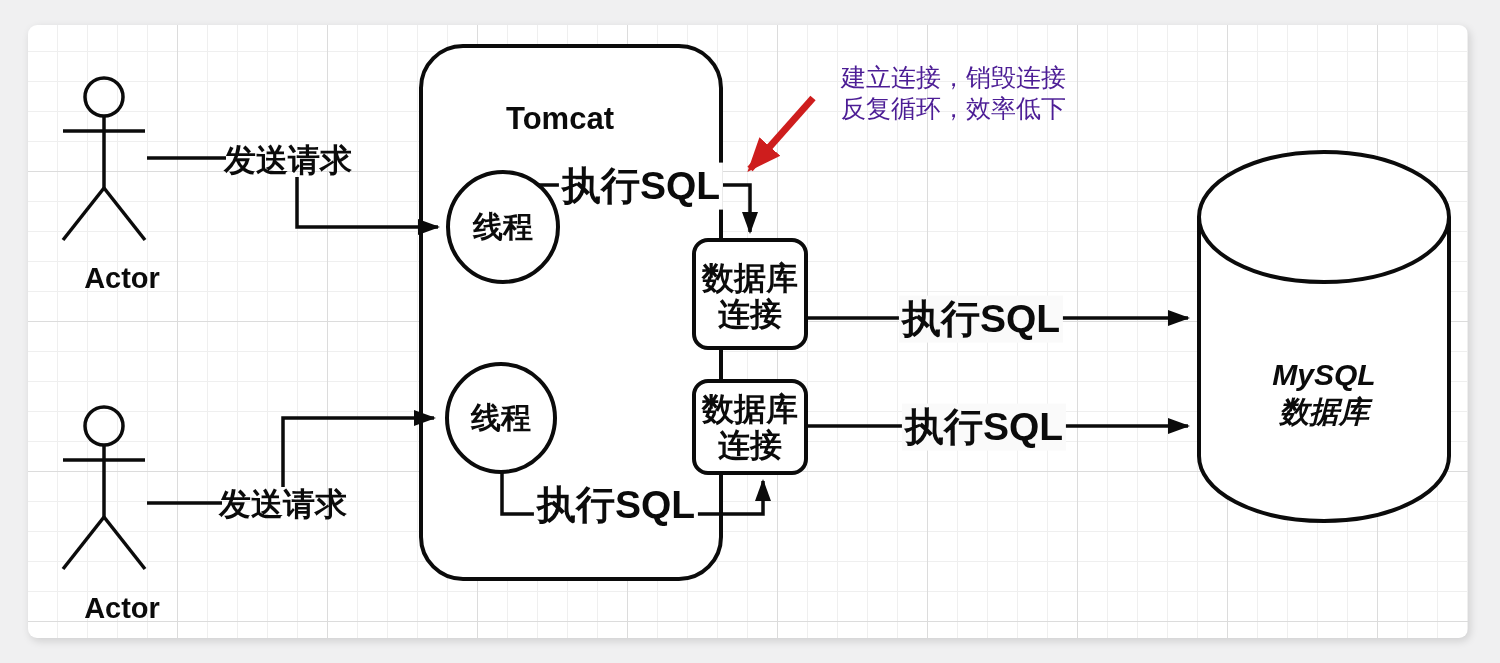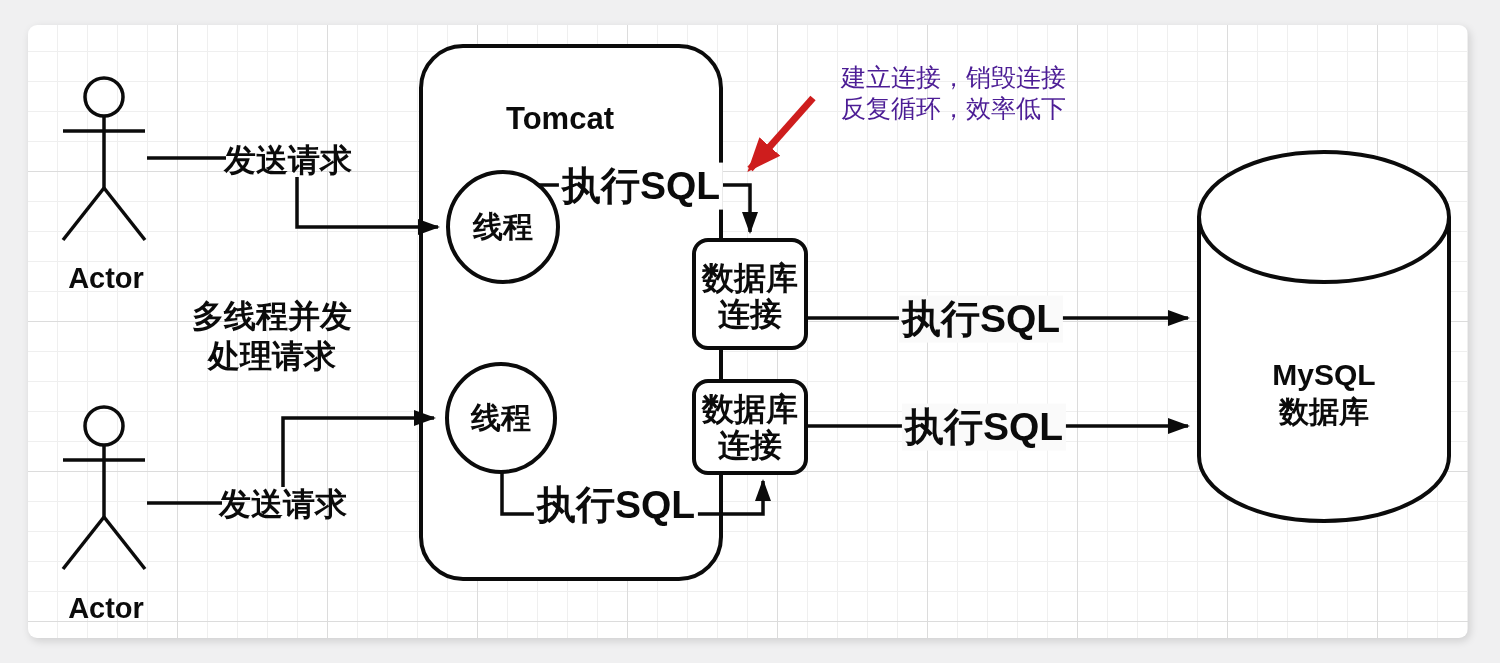--- a/index.html
+++ b/index.html
@@ -17,26 +17,26 @@
     border-radius:9px;
     box-shadow:2px 3px 8px rgba(0,0,0,.14);
   }
   svg.layer{position:absolute;left:0;top:0;}
   .lbl{
     position:absolute;transform:translate(-50%,-50%);
     font-weight:600;white-space:pre-line;text-align:center;line-height:1.2;
     color:#0b0b0b;
   }
   .cn{font-size:32px;}
-  .en{font-size:29px;}
+  .en{font-size:29px;margin-left:16px;}
   .edge-lbl{background:#ffffff;padding:0 3px;font-size:39px;}
   .edge-lbl.on-grid{background:#fafafa;}
   .two-line{line-height:36px;}
   .caption{line-height:40px;}
-  .mysql-lbl{font-size:30px;line-height:37px;}
+  .mysql-lbl{font-size:30px;line-height:37px;font-style:italic;}
   .note{
     position:absolute;transform:none;text-align:left;
     font-size:25px;font-weight:400;line-height:31px;white-space:pre-line;
     color:#4c1d95;
   }
 </style>
 </head>
 <body>
 
 <div class="stage">
@@ -93,22 +93,20 @@
 
     <line x1="813" y1="98" x2="750" y2="169" stroke="#ce1d1d" stroke-width="7" marker-end="url(#mR)"></line>
   </svg>
 
   <div class="lbl en" style="left:106px;top:278px;">Actor</div>
   <div class="lbl en" style="left:106px;top:608px;">Actor</div>
 
   <div class="lbl cn" style="left:288px;top:160px;">发送请求</div>
   <div class="lbl cn" style="left:283px;top:504px;">发送请求</div>
 
-  <div class="lbl cn caption" style="left:272px;top:336px;">多线程并发
-处理请求</div>
 
   <div class="lbl" style="left:560px;top:119px;font-size:31px;">Tomcat</div>
 
   <div class="lbl" style="left:503px;top:227px;font-size:30px;">线程</div>
   <div class="lbl" style="left:501px;top:418px;font-size:30px;">线程</div>
 
   <div class="lbl edge-lbl" style="left:641px;top:186px;">执行SQL</div>
   <div class="lbl edge-lbl" style="left:616px;top:505px;">执行SQL</div>
   <div class="lbl edge-lbl on-grid" style="left:981px;top:319px;">执行SQL</div>
   <div class="lbl edge-lbl on-grid" style="left:984px;top:427px;">执行SQL</div>

